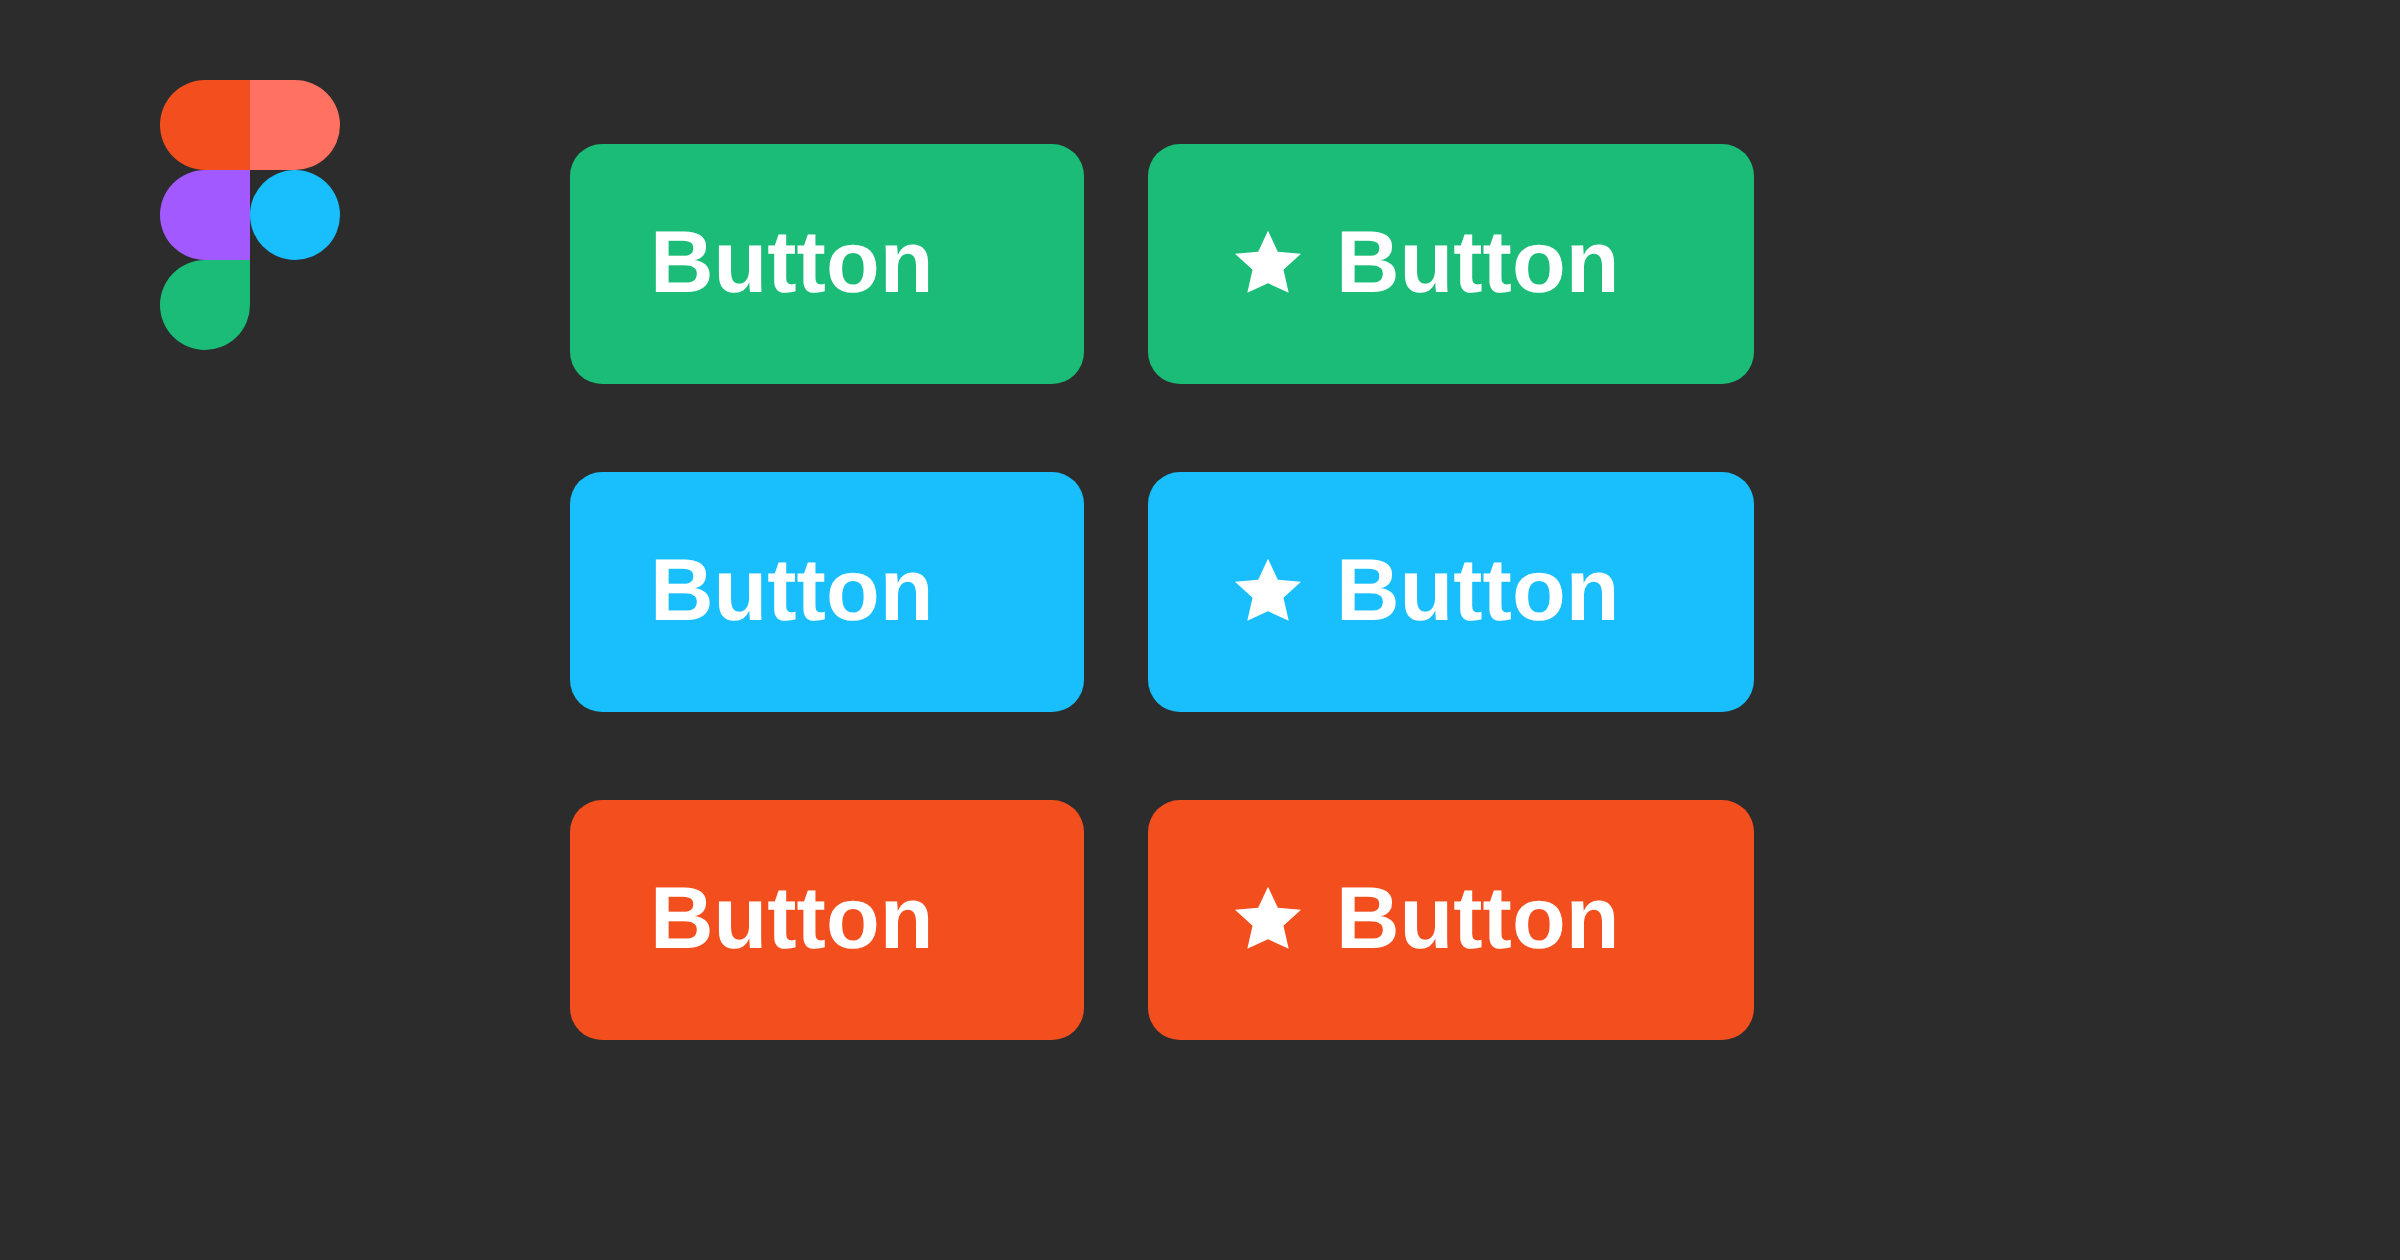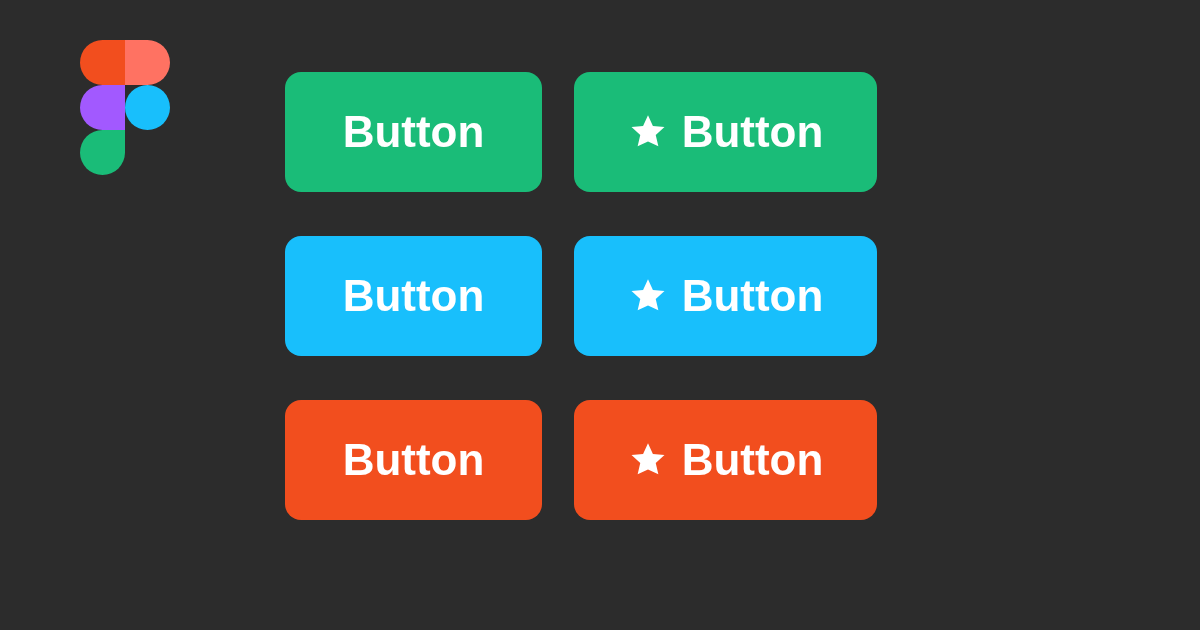--- a/index.html
+++ b/index.html
@@ -34,21 +34,20 @@
     }
     .btn {
       height: 120px;
       border: none;
       border-radius: 16px;
       color: #ffffff;
       font-size: 44px;
       font-weight: 700;
       display: flex;
       align-items: center;
-      justify-content: center;
       gap: 14px;
       cursor: pointer;
       padding: 0 40px;
     }
     .btn .star-icon {
       display: inline-flex;
       align-items: center;
     }
     .btn-plain {
       width: 257px;

